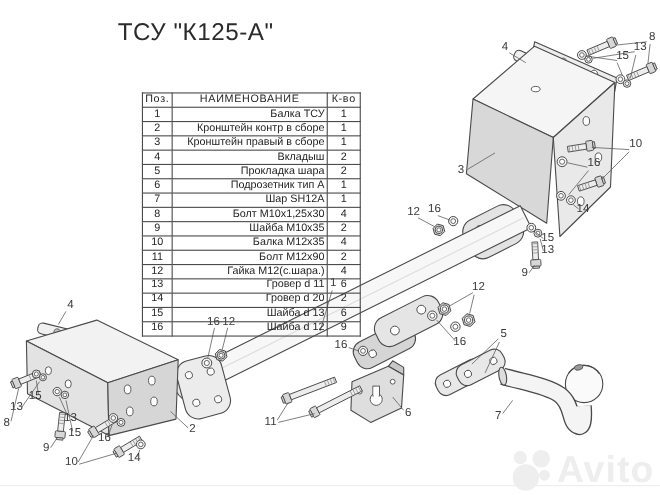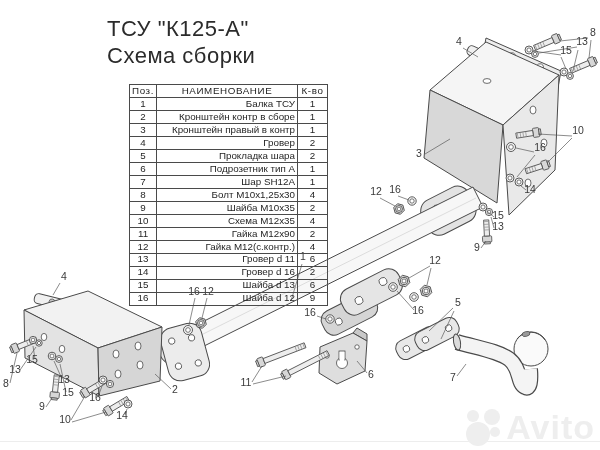--- a/index.html
+++ b/index.html
@@ -418,21 +418,20 @@
         <line x1="71" y1="420" x2="85" y2="396" class="leader"></line>
         <line x1="72" y1="422" x2="106" y2="412" class="leader"></line>
         <text x="65" y="423" class="plabel">10</text>
         <line x1="125" y1="415" x2="127" y2="409" class="leader"></line>
         <text x="122" y="419" class="plabel">14</text>
       </g>
   </svg>
 
   <div class="title">
     <div>ТСУ "К125-А"</div>
-    <div>Схема сборки</div>
   </div>
 
   <table class="parts">
     <colgroup>
         <col class="c1">
         <col class="c2">
         <col class="c3">
       </colgroup>
     <thead>
         <tr>
@@ -447,26 +446,26 @@
           <td class="name">Балка ТСУ</td>
           <td class="num">1</td>
         </tr>
         <tr>
           <td class="num">2</td>
           <td class="name">Кронштейн контр в сборе</td>
           <td class="num">1</td>
         </tr>
         <tr>
           <td class="num">3</td>
-          <td class="name">Кронштейн правый в контр</td>
+          <td class="name">Кронштейн правый в сборе</td>
           <td class="num">1</td>
         </tr>
         <tr>
           <td class="num">4</td>
-          <td class="name">Гровер</td>
+          <td class="name">Вкладыш</td>
           <td class="num">2</td>
         </tr>
         <tr>
           <td class="num">5</td>
           <td class="name">Прокладка шара</td>
           <td class="num">2</td>
         </tr>
         <tr>
           <td class="num">6</td>
           <td class="name">Подрозетник тип А</td>
@@ -482,41 +481,41 @@
           <td class="name">Болт М10х1,25х30</td>
           <td class="num">4</td>
         </tr>
         <tr>
           <td class="num">9</td>
           <td class="name">Шайба М10х35</td>
           <td class="num">2</td>
         </tr>
         <tr>
           <td class="num">10</td>
-          <td class="name">Схема М12х35</td>
+          <td class="name">Балка М12х35</td>
           <td class="num">4</td>
         </tr>
         <tr>
           <td class="num">11</td>
-          <td class="name">Гайка М12х90</td>
+          <td class="name">Болт М12х90</td>
           <td class="num">2</td>
         </tr>
         <tr>
           <td class="num">12</td>
-          <td class="name">Гайка М12(с.контр.)</td>
+          <td class="name">Гайка М12(с.шара.)</td>
           <td class="num">4</td>
         </tr>
         <tr>
           <td class="num">13</td>
           <td class="name">Гровер d 11</td>
           <td class="num">6</td>
         </tr>
         <tr>
           <td class="num">14</td>
-          <td class="name">Гровер d 16</td>
+          <td class="name">Гровер d 20</td>
           <td class="num">2</td>
         </tr>
         <tr>
           <td class="num">15</td>
           <td class="name">Шайба d 13</td>
           <td class="num">6</td>
         </tr>
         <tr>
           <td class="num">16</td>
           <td class="name">Шайба d 12</td>

